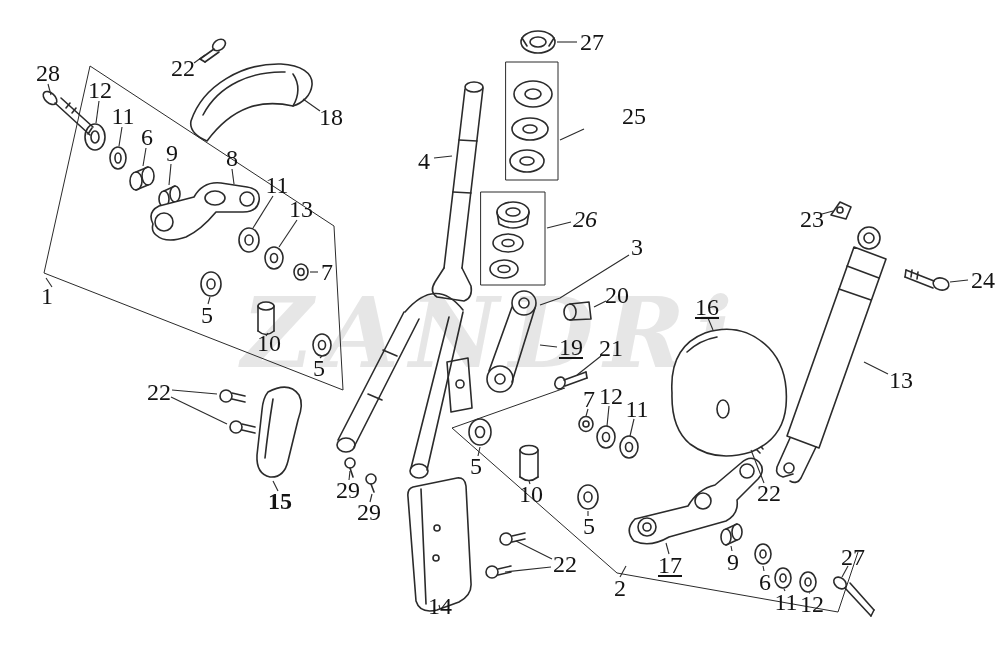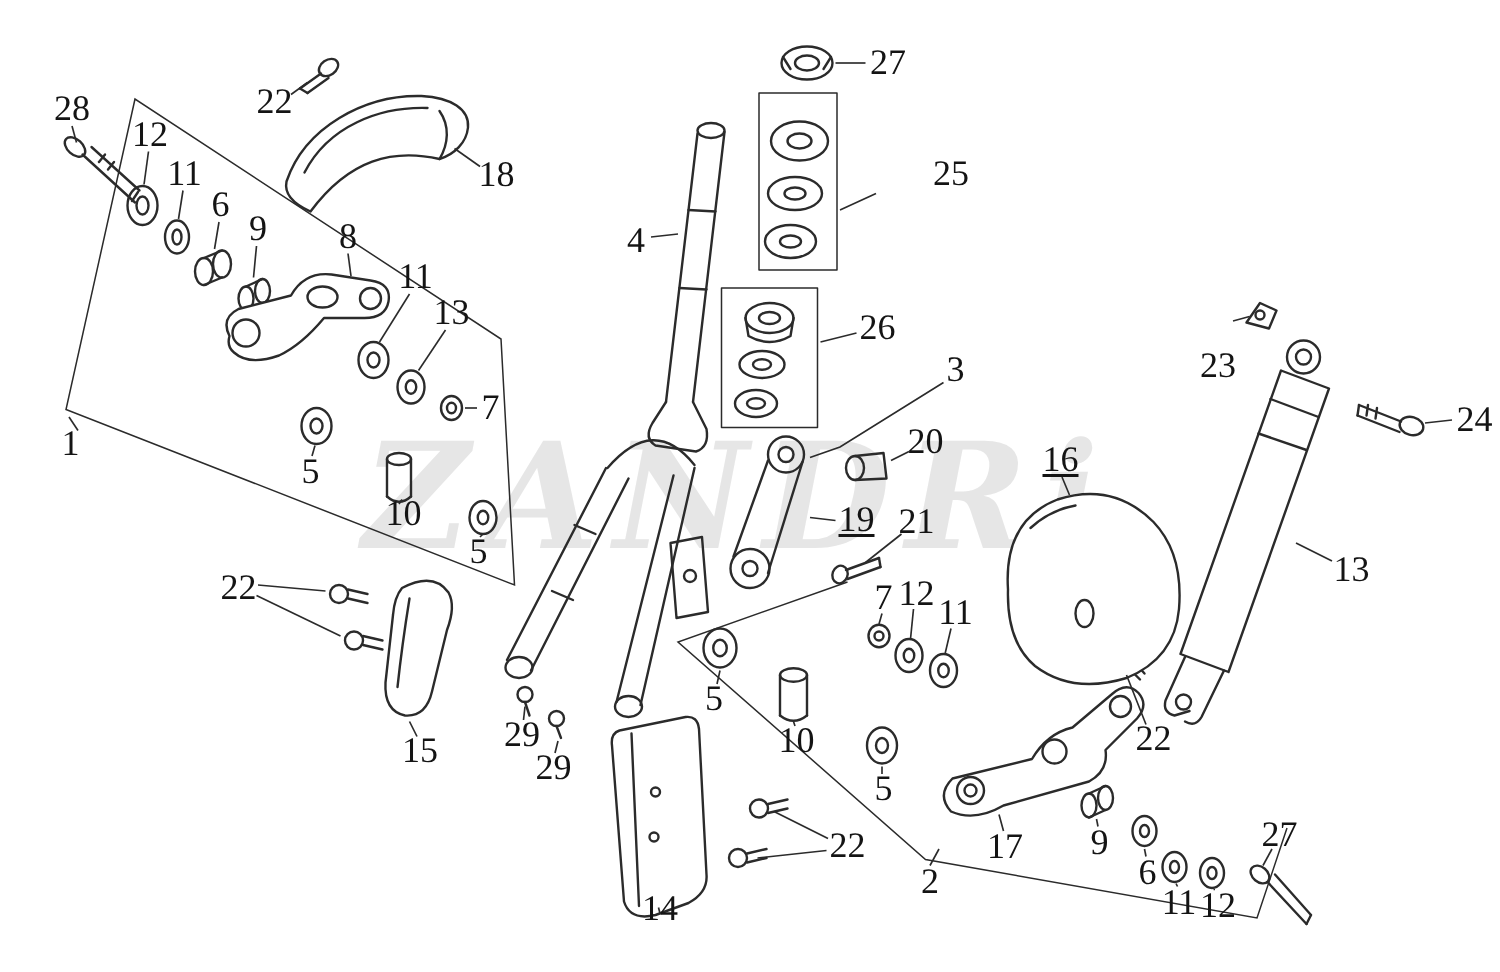--- a/index.html
+++ b/index.html
@@ -394,46 +394,46 @@
       <div class="callout" style="left: 147px; top: 137px;">6</div>
       <div class="callout" style="left: 172px; top: 153px;">9</div>
       <div class="callout" style="left: 183px; top: 68px;">22</div>
       <div class="callout" style="left: 331px; top: 117px;">18</div>
       <div class="callout" style="left: 232px; top: 158px;">8</div>
       <div class="callout" style="left: 592px; top: 42px;">27</div>
       <div class="callout" style="left: 598px; top: 116px; margin-left: 36px;">25</div>
       <div class="callout" style="left: 424px; top: 161px;">4</div>
       <div class="callout" style="left: 277px; top: 185px;">11</div>
       <div class="callout" style="left: 301px; top: 209px;">13</div>
-      <div class="callout" style="left: 585px; top: 219px;">26</div>
-      <div class="callout" style="left: 812px; top: 219px; margin-top: 25px;">23</div>
+      <div class="callout" style="left: 585px; top: 219px; font-style: italic;">26</div>
+      <div class="callout" style="left: 812px; top: 219px;">23</div>
       <div class="callout" style="left: 983px; top: 280px;">24</div>
       <div class="callout" style="left: 637px; top: 247px;">3</div>
       <div class="callout" style="left: 327px; top: 272px;">7</div>
       <div class="callout" style="left: 617px; top: 295px; font-family: Liberation Serif, serif;">20</div>
       <div class="callout" style="left: 707px; top: 307px; text-decoration: underline;">16</div>
       <div class="callout" style="left: 47px; top: 296px;">1</div>
       <div class="callout" style="left: 207px; top: 315px;">5</div>
       <div class="callout" style="left: 269px; top: 343px;">10</div>
       <div class="callout" style="left: 571px; top: 347px; text-decoration: underline;">19</div>
       <div class="callout" style="left: 611px; top: 348px;">21</div>
       <div class="callout" style="left: 901px; top: 380px;">13</div>
       <div class="callout" style="left: 319px; top: 368px;">5</div>
       <div class="callout" style="left: 159px; top: 392px;">22</div>
       <div class="callout" style="left: 589px; top: 399px;">7</div>
       <div class="callout" style="left: 611px; top: 396px;">12</div>
       <div class="callout" style="left: 637px; top: 409px;">11</div>
       <div class="callout" style="left: 476px; top: 466px;">5</div>
       <div class="callout" style="left: 531px; top: 494px;">10</div>
-      <div class="callout" style="left: 280px; top: 501px;">15</div>
+      <div class="callout" style="left: 280px; top: 501px; font-weight: bold;">15</div>
       <div class="callout" style="left: 348px; top: 490px;">29</div>
       <div class="callout" style="left: 369px; top: 512px;">29</div>
       <div class="callout" style="left: 769px; top: 493px;">22</div>
       <div class="callout" style="left: 589px; top: 526px;">5</div>
-      <div class="callout" style="left: 670px; top: 565px;">17</div>
+      <div class="callout" style="left: 670px; top: 565px; text-decoration: underline;">17</div>
       <div class="callout" style="left: 733px; top: 562px;">9</div>
       <div class="callout" style="left: 765px; top: 582px;">6</div>
       <div class="callout" style="left: 565px; top: 564px;">22</div>
       <div class="callout" style="left: 620px; top: 588px;">2</div>
       <div class="callout" style="left: 786px; top: 602px;">11</div>
       <div class="callout" style="left: 812px; top: 604px;">12</div>
       <div class="callout" style="left: 853px; top: 557px;">27</div>
       <div class="callout" style="left: 440px; top: 606px;">14</div>
     </div>
 

